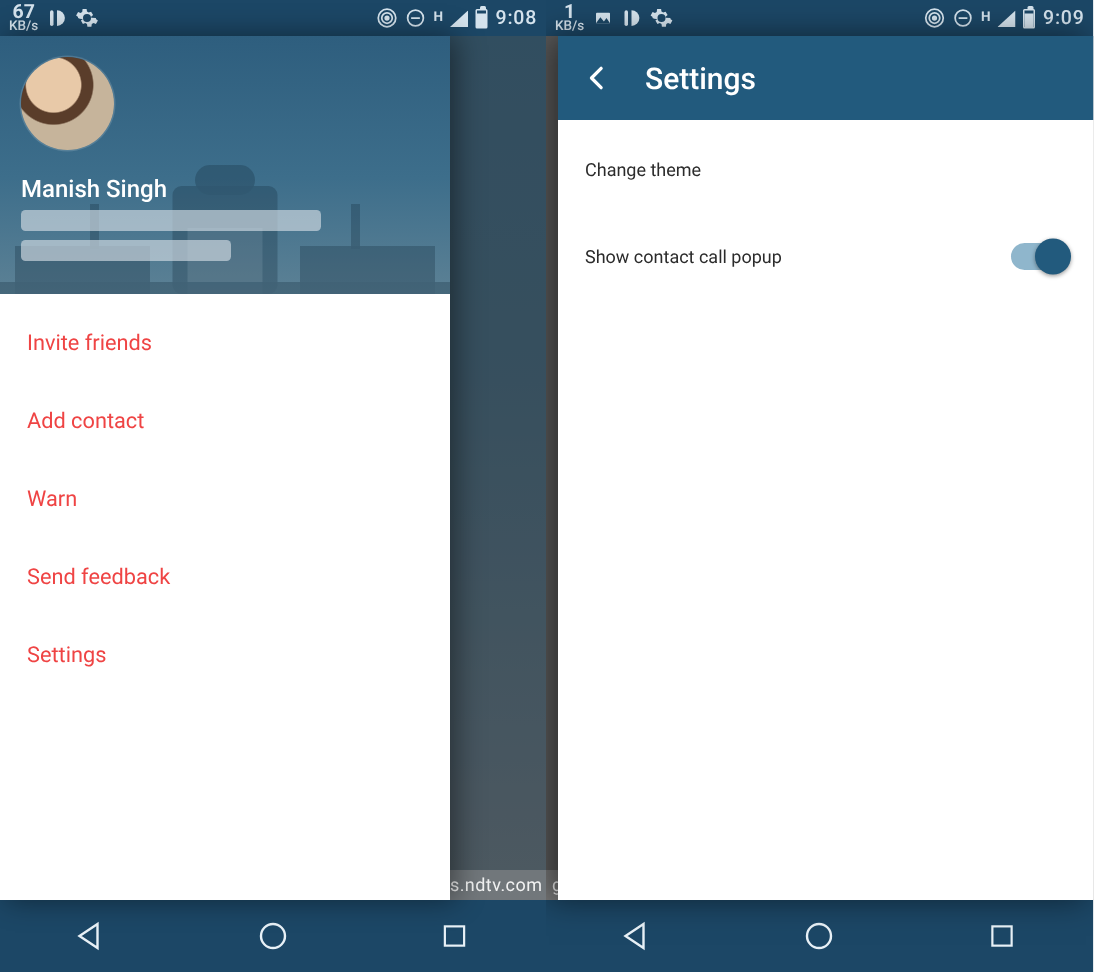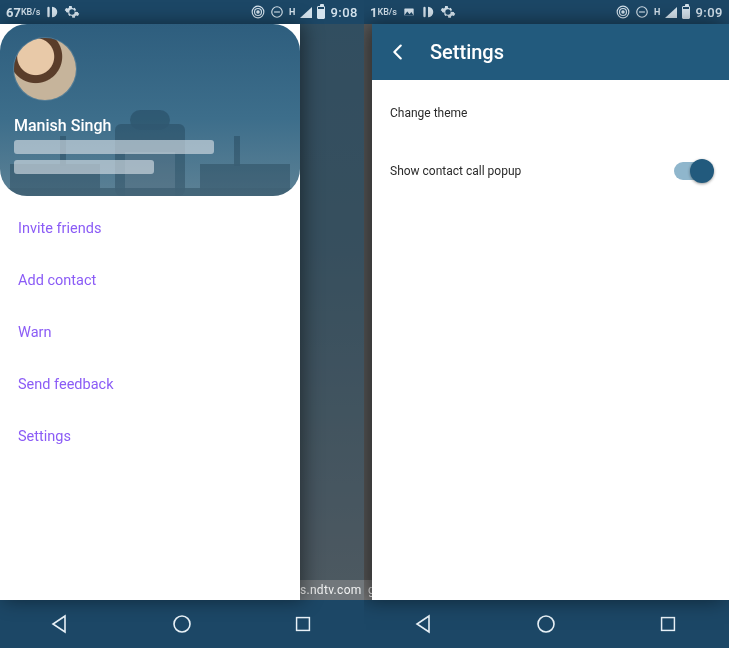--- a/index.html
+++ b/index.html
@@ -8,21 +8,21 @@
   .phone { position:relative; height:648px; background:#fff; overflow:hidden; }
   .phone.left  { width:364px; }
   .phone.right { width:365px; }
   
   .statusbar {
     height:24px; width:100%; background:#1c4766; color:#d5e3ed;
     display:flex; align-items:center; justify-content:space-between;
     padding:0 6px; font-size:11px; font-weight:500;
   }
   .sb-left, .sb-right { display:flex; align-items:center; gap:5px; }
-  .sb-kbs { display:flex; flex-direction:row; align-items:center; line-height:8px; font-size:9px; }
+  .sb-kbs { display:flex; flex-direction:column; align-items:center; line-height:8px; font-size:9px; }
   .sb-kbs .n { font-size:13px; font-weight:700; line-height:11px; }
   .statusbar svg { display:block; }
   .sb-time { font-size:13px; font-weight:500; letter-spacing:0.5px; }
   .sb-h { font-size:9px; font-weight:700; }
   .sb-bars { width:12px; height:11px; }
   .sb-batt { width:8px; height:13px; border:1px solid #d5e3ed; border-radius:1px; position:relative; }
   .sb-batt::before { content:""; position:absolute; top:-3px; left:2px; width:4px; height:2px; background:#d5e3ed; border-radius:1px 1px 0 0;}
   .sb-batt::after { content:""; position:absolute; bottom:0; left:0; right:0; height:75%; background:#d5e3ed; }
   
   .navbar {
@@ -50,21 +50,20 @@
   }
   .drawer {
     position:absolute; top:24px; left:0; width:300px; bottom:48px;
     background:#fff; box-shadow: 4px 0 18px rgba(0,0,0,0.45);
     display:flex; flex-direction:column; z-index:5;
   }
   .drawer-header {
     height:172px; position:relative; overflow:hidden;
     background: linear-gradient(180deg,#2e5e7e 0%, #3d6e8b 55%, #5c8195 100%);
     color:#fff;
-    border-radius:27px;
   }
   .drawer-header .skyline {
     position:absolute; bottom:0; left:0; right:0; height:90px; opacity:0.35;
   }
   .avatar {
     width:62px; height:62px; border-radius:50%; position:absolute; top:14px; left:14px;
     background: radial-gradient(circle at 35% 30%, #e8c9a8 0 18px, #5a3d2a 19px 26px, #c6b49b 27px 100%);
     box-shadow: 0 0 0 1px rgba(255,255,255,0.15);
   }
   .drawer-header .uname {
@@ -72,21 +71,21 @@
   }
   .blurline {
     position:absolute; left:14px; height:14px; border-radius:3px;
     background: rgba(210,220,228,0.65);
   }
   .blurline.a { top:116px; width:200px; }
   .blurline.b { top:136px; width:140px; }
   .drawer-list { flex:1; padding-top:6px; }
   .drawer-item {
     height:52px; display:flex; align-items:center; padding:0 18px;
-    font-size:14.5px; color:#8b5cf6; cursor:pointer;
+    font-size:14.5px; color:#ef4444; cursor:pointer;
   }
   
   .right .backdrop2 {
     position:absolute; top:24px; left:0; right:0; bottom:48px;
     background:#7d7d7d;
   }
   .right .shade2 {
     position:absolute; top:24px; left:0; right:0; bottom:48px;
     background: rgba(30,30,30,0.35);
   }

